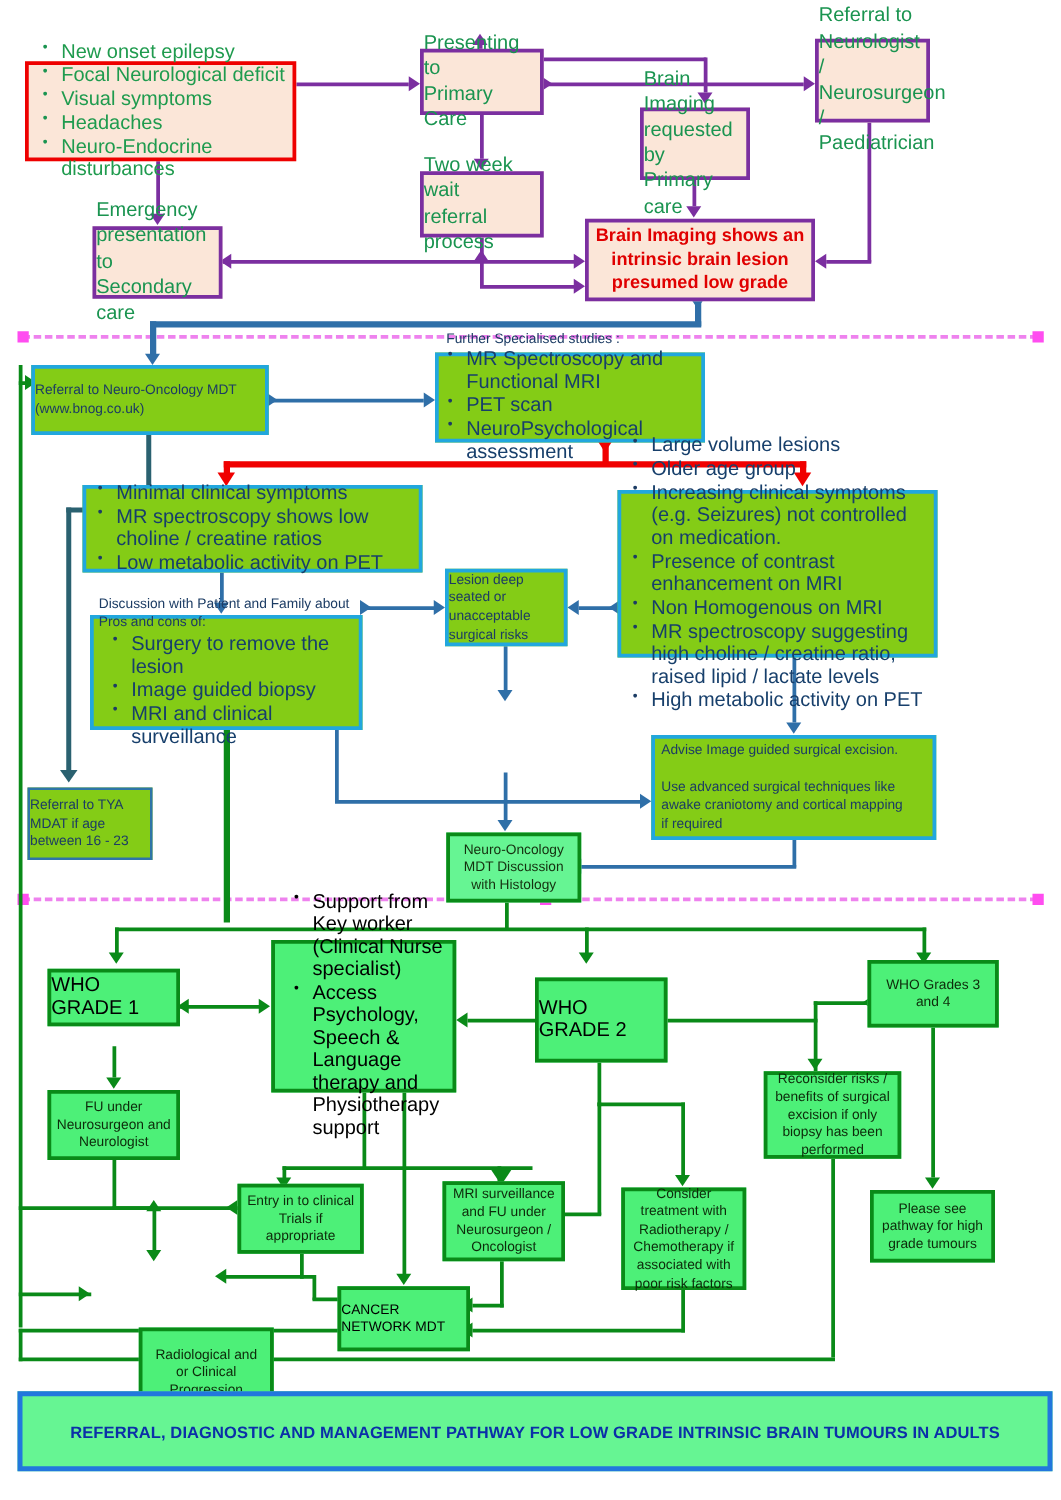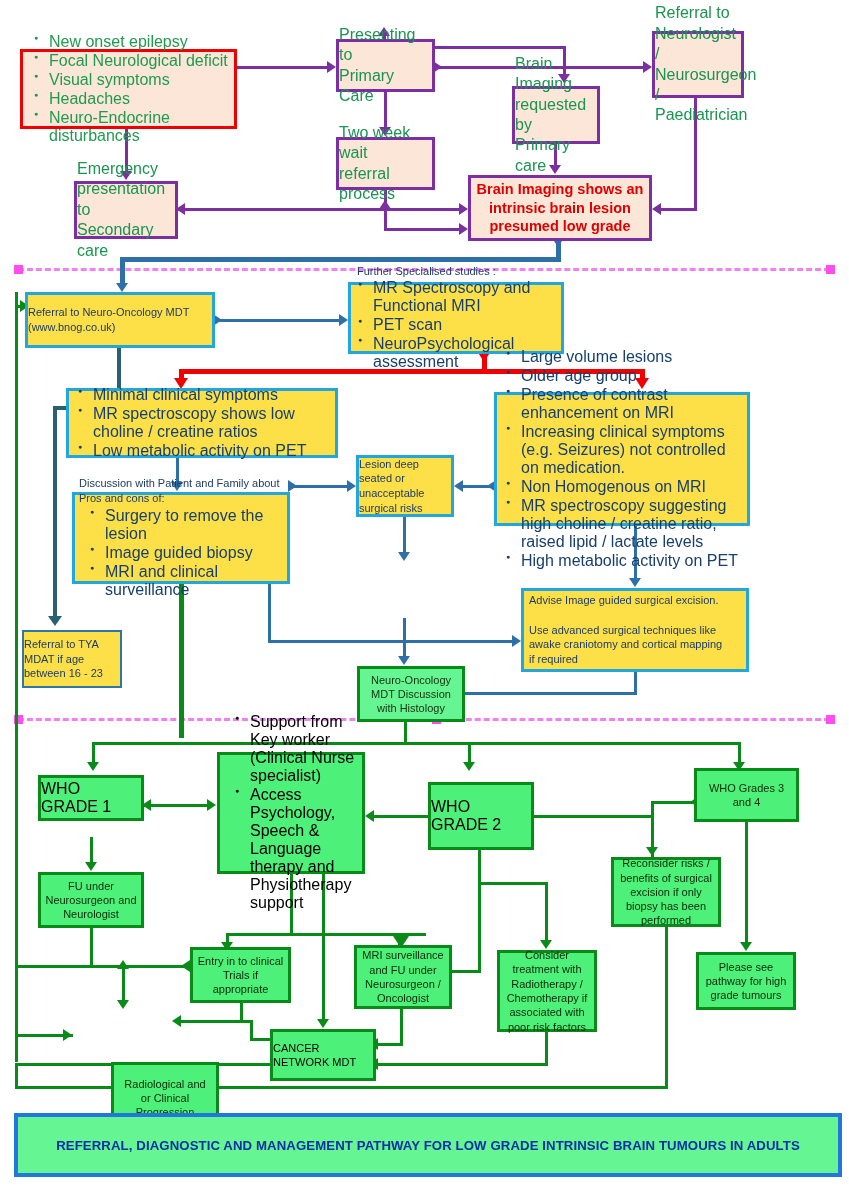--- a/index.html
+++ b/index.html
@@ -11,21 +11,21 @@
         justify-content:center;z-index:5;}
   .node .txt{display:block;}
 
   
   .peach{background:#fbe6d8;border:3px solid #7b2fa0;color:#1f9b4e;}
   .peach.redbd{border:3px solid #ee0000;}
   .peach .txt{color:#1a9450;font-size:16px;line-height:1.28;text-align:left;}
   .peach .big{color:#e00000;font-weight:bold;font-size:14.5px;line-height:1.3;text-align:center;}
 
   
-  .blue{background:#fde047;border:3px solid #21a7de;color:#173f6b;}
+  .blue{background:#84cc16;border:3px solid #21a7de;color:#173f6b;}
   .blue .txt{color:#1c3c64;font-size:11px;line-height:1.33;}
   .blue.lefttext .txt{text-align:left;}
   .blue.thinbd{border:2px solid #2e75a8;}
 
   
   .green{background:#66f593;border:3px solid #0a8a18;}
   .green .txt{color:#15300f;font-size:11px;line-height:1.3;text-align:center;}
   .greenmid{background:#4df078;border:3px solid #0a8a18;}
   .greenmid .txt{color:#0d2a0a;font-size:11px;line-height:1.3;text-align:center;}
 
@@ -187,22 +187,22 @@
         <li>Minimal clinical symptoms</li>
         <li>MR spectroscopy shows low choline / creatine ratios</li>
         <li>Low metabolic activity on PET</li>
       </ul>
   </div>
 
   <div class="node blue lefttext" style="left:494px;top:392px;width:256px;height:134px;padding:5px 4px 5px 2px;">
     <ul class="bl" id="high-risk-list">
         <li>Large volume lesions</li>
         <li>Older age group</li>
+        <li>Increasing clinical symptoms (e.g. Seizures) not controlled on medication.</li>
         <li>Presence of contrast enhancement on MRI</li>
-        <li>Increasing clinical symptoms (e.g. Seizures) not controlled on medication.</li>
         <li>Non Homogenous on MRI</li>
         <li>MR spectroscopy suggesting high choline / creatine ratio, raised lipid / lactate levels</li>
         <li>High metabolic activity on PET</li>
       </ul>
   </div>
 
   <div class="node blue lefttext" style="left:72px;top:492px;width:218px;height:92px;padding:5px 4px 5px 4px;">
     <span class="txt">Discussion with Patient and Family about Pros and cons of:</span>
     <ul class="bl" id="discussion-list" style="padding-left:26px;margin-top:1px;">
         <li>Surgery to remove the lesion</li>

